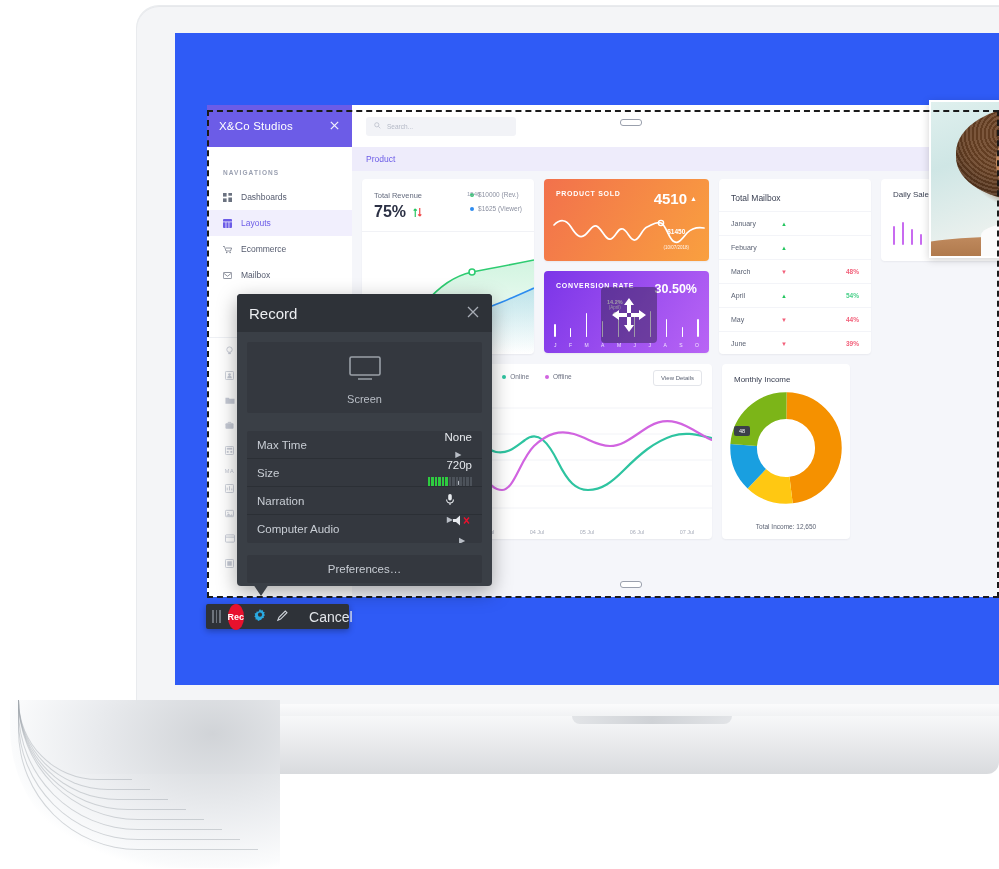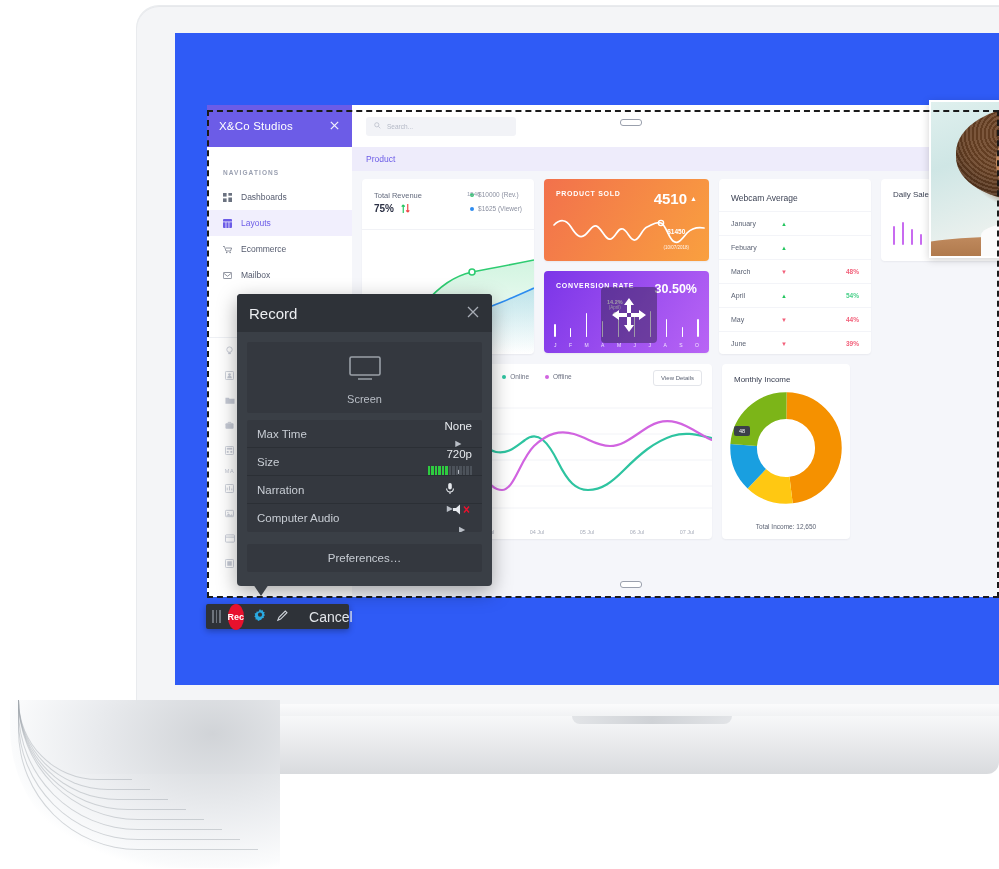--- a/index.html
+++ b/index.html
@@ -119,21 +119,21 @@
     padding-left: 14px; font-size: 8.5px; color:#6c5ce7;
   }
 
   .cards { position:absolute; left:0; top:66px; right:0; padding: 8px 10px; }
   .row1 { display:flex; gap:10px; }
   .card { background:#fff; border-radius:4px; box-shadow:0 1px 2px rgba(30,35,60,.06); }
 
   .c-rev { width: 172px; height: 175px; position:relative; overflow:hidden;text-align:center; }
   .c-rev-head { padding:12px 12px 10px; display:flex; justify-content:space-between; border-bottom:1px solid #f1f2f6;}
   .rev-l1 { font-size:7.5px; color:#646b7e; }
-  .rev-big { font-size:10px; font-weight:bold; color:#2b3044; margin-top:3px; display:flex; align-items:center; gap:7px;}
+  .rev-big { font-size:16px; font-weight:bold; color:#2b3044; margin-top:3px; display:flex; align-items:center; gap:7px;}
   .rev-leg { font-size:6.5px; color:#8b90a0; display:flex; align-items:center; gap:4px; margin-bottom:7px;}
   .leg-dot { width:4px; height:4px; border-radius:50%; display:inline-block; }
   .rev-chart { position:absolute; left:0; right:0; bottom:0; height:112px; }
   .tip1540 { position:absolute; left:105px; top:12px; font-size:6px; color:#9aa0b1; }
 
   .c-ps { width:165px; height:82px; border-radius:4px; position:relative; overflow:hidden;
           background:linear-gradient(120deg,#f2714c,#f9a03f); }
   .ps-head { display:flex; justify-content:space-between; align-items:flex-start; padding:11px 12px 0;}
   .ps-t { font-size:7px; font-weight:bold; color:#fff; letter-spacing:.7px;}
   .ps-v { font-size:15px; font-weight:bold; color:#fff; display:flex; align-items:center; gap:3px;}
@@ -238,21 +238,21 @@
     padding:0 12px; justify-content:space-between;
   }
   .rec-title { font-size:15px; color:#eceef1; }
   .rec-x { font-size:15px; color:#a8adb5; }
   .rec-modes { display:flex; margin:10px 10px 0; background:#34383f; border-radius:2px; overflow:hidden;}
   .rec-mode { flex:1; padding:12px 0 8px; text-align:center; border-right:1px solid #2b2f35;}
   .rec-mode:last-child { border-right:none; }
   .rec-mode.active { background:#3f444c; color:#fff;}
   .rec-mode .lbl { font-size:11px; margin-top:7px; color:#b9bec6;}
   .rec-mode.active .lbl { color:#ffffff; }
-  .rec-list { margin:7px 10px 0; background:#34383f; border-radius:2px; overflow:hidden;}
+  .rec-list { margin:18px 10px 0; background:#34383f; border-radius:2px; overflow:hidden;}
   .rec-row {
     height:28px; display:flex; align-items:center; padding:0 10px;
     border-bottom:1px solid #2b2f35; font-size:11.5px; color:#c8cdd4;
   }
   .rec-row:last-child { border-bottom:none; }
   .rec-row .val { margin-left:auto; color:#e7eaee; display:flex; align-items:center; gap:7px;flex-direction:column;}
   .rec-row .chev { color:#b9bec6; font-size:8px; }
   .meter { display:flex; gap:1px; align-items:center;}
   .meter i { width:2.5px; height:9px; display:block; background:#4c525a;}
   .meter i.on { background:#2ecc40; }
@@ -565,21 +565,21 @@
                     <path d="M22 5 L27 12 H24 V20 H20 V12 H17 Z" fill="#fff"></path>
                     <path d="M22 39 L17 32 H20 V24 H24 V32 H27 Z" fill="#fff"></path>
                     <path d="M5 22 L12 17 V20 H20 V24 H12 V27 Z" fill="#fff"></path>
                     <path d="M39 22 L32 27 V24 H24 V20 H32 V17 Z" fill="#fff"></path>
                   </svg>
                 </div>
               </div>
             </div>
 
             <div class="card c-avg">
-              <div class="avg-t">Webcam Average</div>
+              <div class="avg-t">Total Mailbox</div>
               <div class="avg-row">
                 <span class="m">January</span>
                 <span class="arr" style="color:#22c55e">▲</span>
                 <span class="pct" style="color:#22c55e"></span>
               </div>
               <div class="avg-row">
                 <span class="m">Febuary</span>
                 <span class="arr" style="color:#22c55e">▲</span>
                 <span class="pct" style="color:#22c55e"></span>
               </div>

